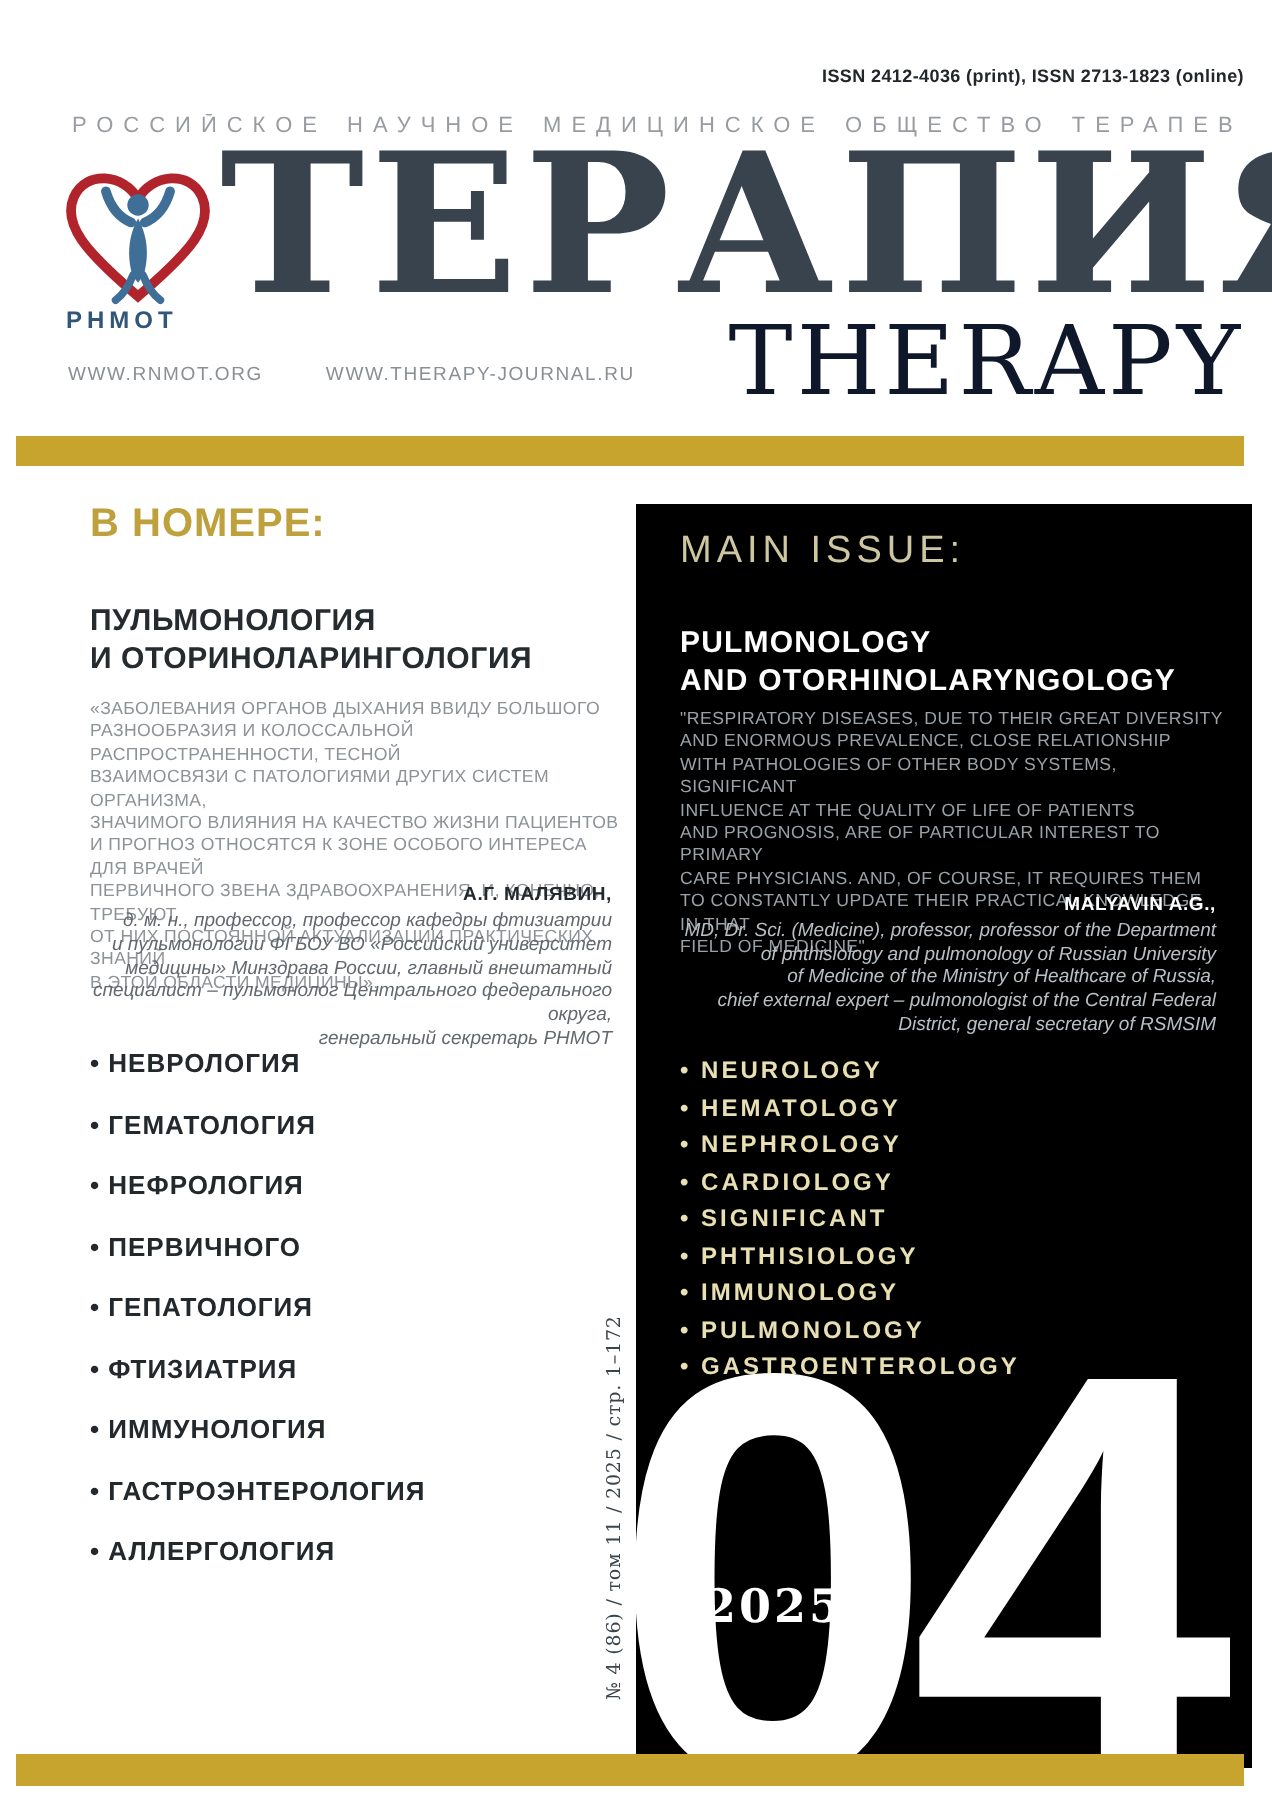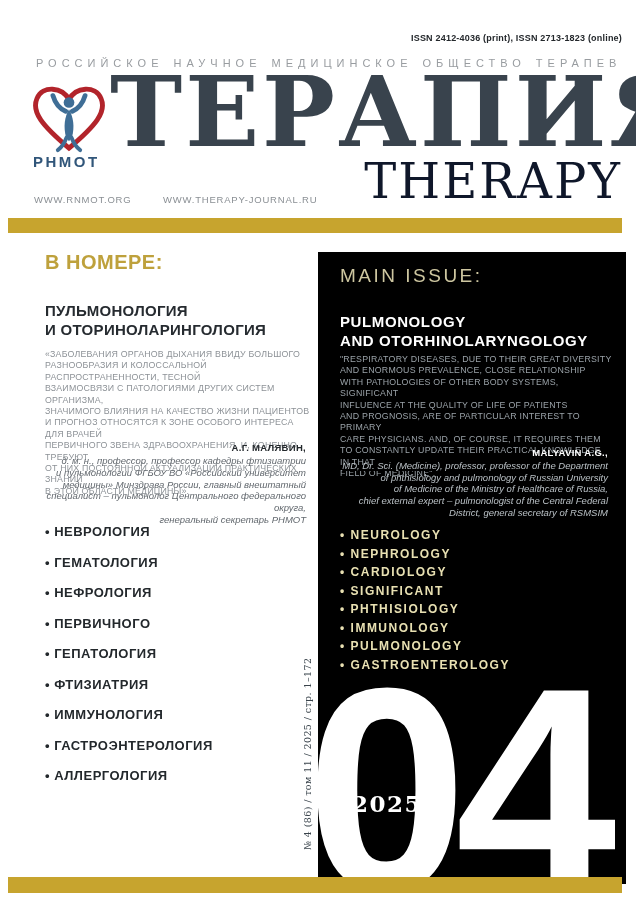--- a/index.html
+++ b/index.html
@@ -5,25 +5,25 @@
   html,body{margin:0;padding:0;background:#ffffff;}
   .cover{position:relative;width:636px;height:900px;background:#ffffff;overflow:hidden;
          font-family:"Liberation Sans",sans-serif;}
 
   
   .issn{position:absolute;top:33px;right:14px;font-size:9px;font-weight:bold;color:#23272b;letter-spacing:.2px;}
   .society{position:absolute;top:57px;left:36px;right:16px;font-size:11px;color:#989ca0;
            letter-spacing:5px;word-spacing:2px;white-space:nowrap;overflow:hidden;}
   .logo{position:absolute;left:30px;top:84px;width:78px;height:92px;}
   .logo svg{display:block;}
-  .logo-label{position:absolute;left:33px;top:153px;font-size:15px;font-weight:bold;
+  .logo-label{position:absolute;left:33px;top:153px;font-size:12px;font-weight:bold;
               letter-spacing:2.5px;color:#31567a;}
   .title-ru{position:absolute;left:110px;top:64px;font-family:"DejaVu Serif",serif;font-weight:bold;
             font-size:97px;line-height:1;color:#39434d;letter-spacing:3px;white-space:nowrap;}
-  .urls{position:absolute;top:194px;left:34px;font-size:9.5px;color:#8a8f94;letter-spacing:.8px;}
+  .urls{position:absolute;top:182px;left:34px;font-size:9.5px;color:#8a8f94;letter-spacing:.8px;}
   .urls span{margin-right:28px;}
   .title-en{position:absolute;right:14px;top:157px;font-family:"DejaVu Serif",serif;font-size:48px;
             line-height:1;color:#0f172a;letter-spacing:2px;}
   .bar{position:absolute;left:8px;width:614px;height:15px;background:#c7a42e;}
   .bar.top{top:218px;}
   .bar.bottom{top:877px;height:16px;}
 
   
   .in-issue-label{position:absolute;left:45px;top:251px;font-size:20px;font-weight:bold;color:#bea13c;letter-spacing:.5px;}
   .topic-title-ru{position:absolute;left:45px;top:301px;font-size:15px;font-weight:bold;color:#262b30;
@@ -142,20 +142,21 @@
     <div class="author-en">
       <div class="author-name-en">MALYAVIN A.G.,</div>
       <div class="author-bio-en">MD, Dr. Sci. (Medicine), professor, professor of the Department
 of phthisiology and pulmonology of Russian University
 of Medicine of the Ministry of Healthcare of Russia,
 chief external expert – pulmonologist of the Central Federal
 District, general secretary of RSMSIM</div>
     </div>
     <ul class="topics-en">
       <li>NEUROLOGY</li>
+      <li>HEMATOLOGY</li>
       <li>NEPHROLOGY</li>
       <li>CARDIOLOGY</li>
       <li>SIGNIFICANT</li>
       <li>PHTHISIOLOGY</li>
       <li>IMMUNOLOGY</li>
       <li>PULMONOLOGY</li>
       <li>GASTROENTEROLOGY</li>
     </ul>
     <div class="issue-number">04</div>
     <div class="issue-year">2025</div>

